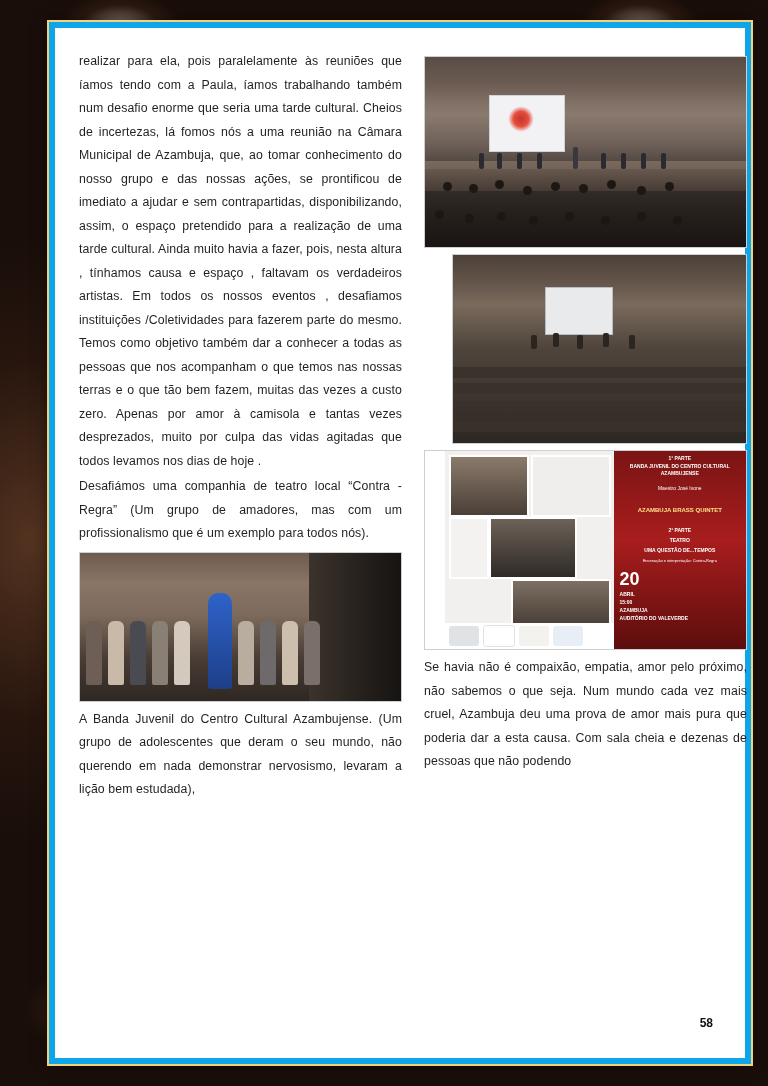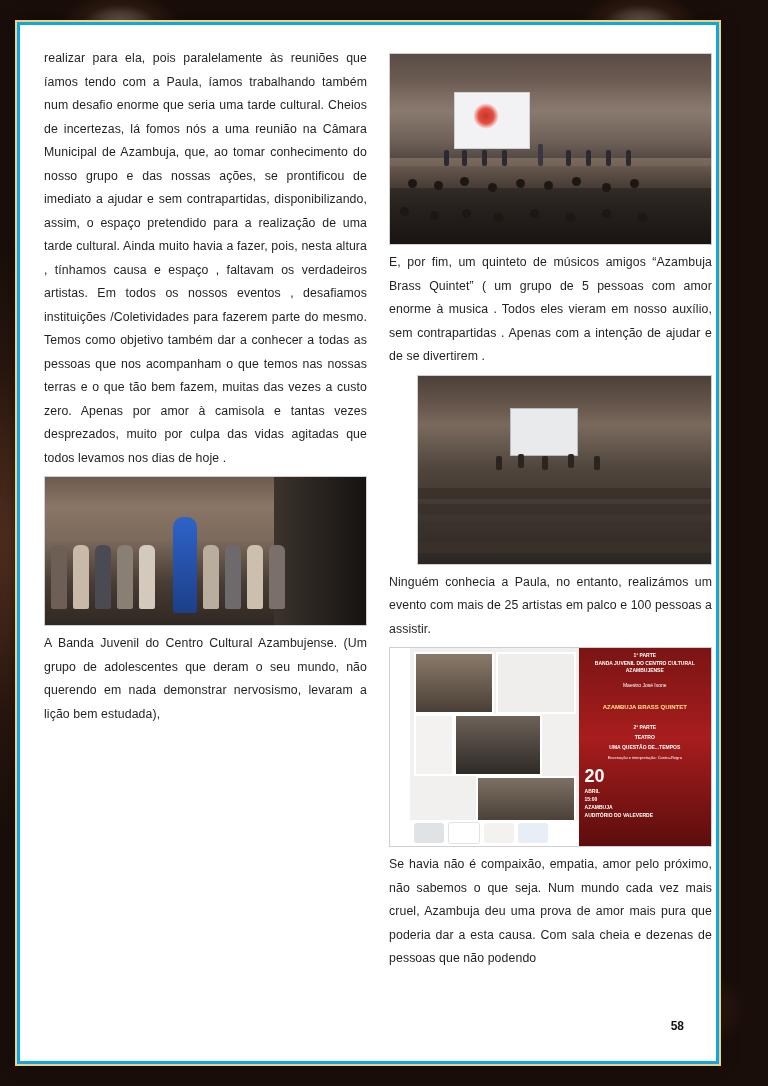--- a/index.html
+++ b/index.html
@@ -19,25 +19,25 @@
       radial-gradient(ellipse 16px 16px at 120px 32px, #2a1508 0%, #2a1508 60%, rgba(0,0,0,0) 62%),
       radial-gradient(ellipse 16px 16px at 640px 32px, #2a1508 0%, #2a1508 60%, rgba(0,0,0,0) 62%),
       radial-gradient(ellipse 120px 70px at 110px 1010px, rgba(240,225,210,.40) 0%, rgba(120,70,45,.18) 50%, rgba(0,0,0,0) 72%),
       radial-gradient(ellipse 120px 70px at 660px 1010px, rgba(240,225,210,.40) 0%, rgba(120,70,45,.18) 50%, rgba(0,0,0,0) 72%),
       radial-gradient(ellipse 200px 300px at 30px 540px, rgba(90,55,35,.9) 0%, rgba(40,22,14,.95) 60%, rgba(25,14,9,1) 100%),
       radial-gradient(ellipse 200px 300px at 740px 540px, rgba(90,55,35,.9) 0%, rgba(40,22,14,.95) 60%, rgba(25,14,9,1) 100%),
       linear-gradient(180deg,#3a2317 0%, #6b4430 18%, #8a6248 38%, #6a4631 62%, #3b2418 85%, #23140d 100%);
   }
   .page{
     position:absolute;
-    left:17px;top:22px;
+    left:49px;top:22px;
     width:702px;height:1042px;
     background:#ffffff;
     box-sizing:border-box;
-    border:3px solid #0ea5e9;
+    border:6px solid #0ea5e9;
     box-shadow:0 0 0 2px #f3d27a, 0 0 14px rgba(0,0,0,.55);
   }
   .inner{
     position:absolute;
     left:10px;top:10px;right:10px;bottom:10px;
     background:#fff;
   }
   .cols{
     position:absolute;
     left:14px;top:12px;
@@ -115,20 +115,21 @@
 
 <div class="bg-deco"></div>
 
 <div class="page">
   <div class="inner">
 
     <div class="cols">
 
       <div class="col">
         <p>realizar para ela, pois paralelamente às reuniões que íamos tendo com a Paula, íamos trabalhando também num desafio enorme que seria uma tarde cultural. Cheios de incertezas, lá fomos nós a uma reunião na Câmara Municipal de Azambuja, que, ao tomar conhecimento do nosso grupo e das nossas ações, se prontificou de imediato a ajudar e  sem contrapartidas, disponibilizando, assim, o espaço pretendido para a realização de uma tarde cultural. Ainda muito havia a fazer, pois, nesta altura , tínhamos causa e espaço , faltavam os verdadeiros artistas. Em todos os nossos eventos , desafiamos instituições /Coletividades para fazerem parte do mesmo. Temos como objetivo também dar a conhecer a todas as pessoas que nos acompanham o que temos nas nossas terras e o que tão bem fazem, muitas das vezes a custo zero. Apenas por amor à camisola e tantas vezes desprezados, muito por culpa das vidas agitadas que todos levamos nos dias de hoje .</p>
+        <p>Desafiámos uma companhia de teatro local “Contra - Regra” (Um grupo  de amadores, mas com um profissionalismo que é um exemplo para todos nós).</p>
 
         <div class="photo ph3">
           <div class="curtain"></div>
           <div class="figure" style="left:6px;background:#6d5f55;"></div>
           <div class="figure" style="left:28px;background:#c9b9a8;"></div>
           <div class="figure" style="left:50px;background:#4a4a52;"></div>
           <div class="figure" style="left:72px;background:#8a7f75;"></div>
           <div class="figure" style="left:94px;background:#d3c9bd;"></div>
           <div class="blue"></div>
           <div class="figure" style="left:158px;background:#b9ada0;"></div>
@@ -167,36 +168,34 @@
           <div class="head" style="left:10px;bottom:28px;"></div>
           <div class="head" style="left:40px;bottom:24px;"></div>
           <div class="head" style="left:72px;bottom:26px;"></div>
           <div class="head" style="left:104px;bottom:22px;"></div>
           <div class="head" style="left:140px;bottom:26px;"></div>
           <div class="head" style="left:176px;bottom:22px;"></div>
           <div class="head" style="left:212px;bottom:26px;"></div>
           <div class="head" style="left:248px;bottom:22px;"></div>
         </div>
 
-        <p>E, por fim, um quinteto de músicos amigos “Azambuja Brass Quintet” ( um grupo de 5 pessoas com amor enorme à musica . Todos eles vieram em nosso auxílio, sem contrapartidas . Apenas com a intenção de ajudar e de se divertirem .</p>
 
         <div class="photo ph2">
           <div class="scr"></div>
           <div class="pers" style="left:78px;top:80px;"></div>
           <div class="pers" style="left:100px;top:78px;"></div>
           <div class="pers" style="left:124px;top:80px;"></div>
           <div class="pers" style="left:150px;top:78px;"></div>
           <div class="pers" style="left:176px;top:80px;"></div>
           <div class="rowseat" style="top:112px;"></div>
           <div class="rowseat" style="top:128px;"></div>
           <div class="rowseat" style="top:146px;"></div>
           <div class="rowseat" style="top:166px;"></div>
         </div>
 
-        <p> Ninguém conhecia a Paula, no entanto, realizámos um evento com mais de 25 artistas em palco e 100 pessoas a assistir.</p>
 
         <div class="photo ph4">
           <div class="left">
             <div class="cell" style="left:4px;top:4px;width:76px;height:58px;background:linear-gradient(180deg,#8a7a6a,#4a3f37);"></div>
             <div class="cell" style="left:86px;top:4px;width:76px;height:58px;background:#efeeec;"></div>
             <div class="cell" style="left:44px;top:66px;width:84px;height:58px;background:linear-gradient(180deg,#6d6258,#2e2a26);"></div>
             <div class="cell" style="left:4px;top:66px;width:36px;height:58px;background:#f3f2f0;"></div>
             <div class="cell" style="left:66px;top:128px;width:96px;height:56px;background:linear-gradient(180deg,#7d6f62,#3a322c);"></div>
             <div class="logos">
               <div class="logo"></div>

